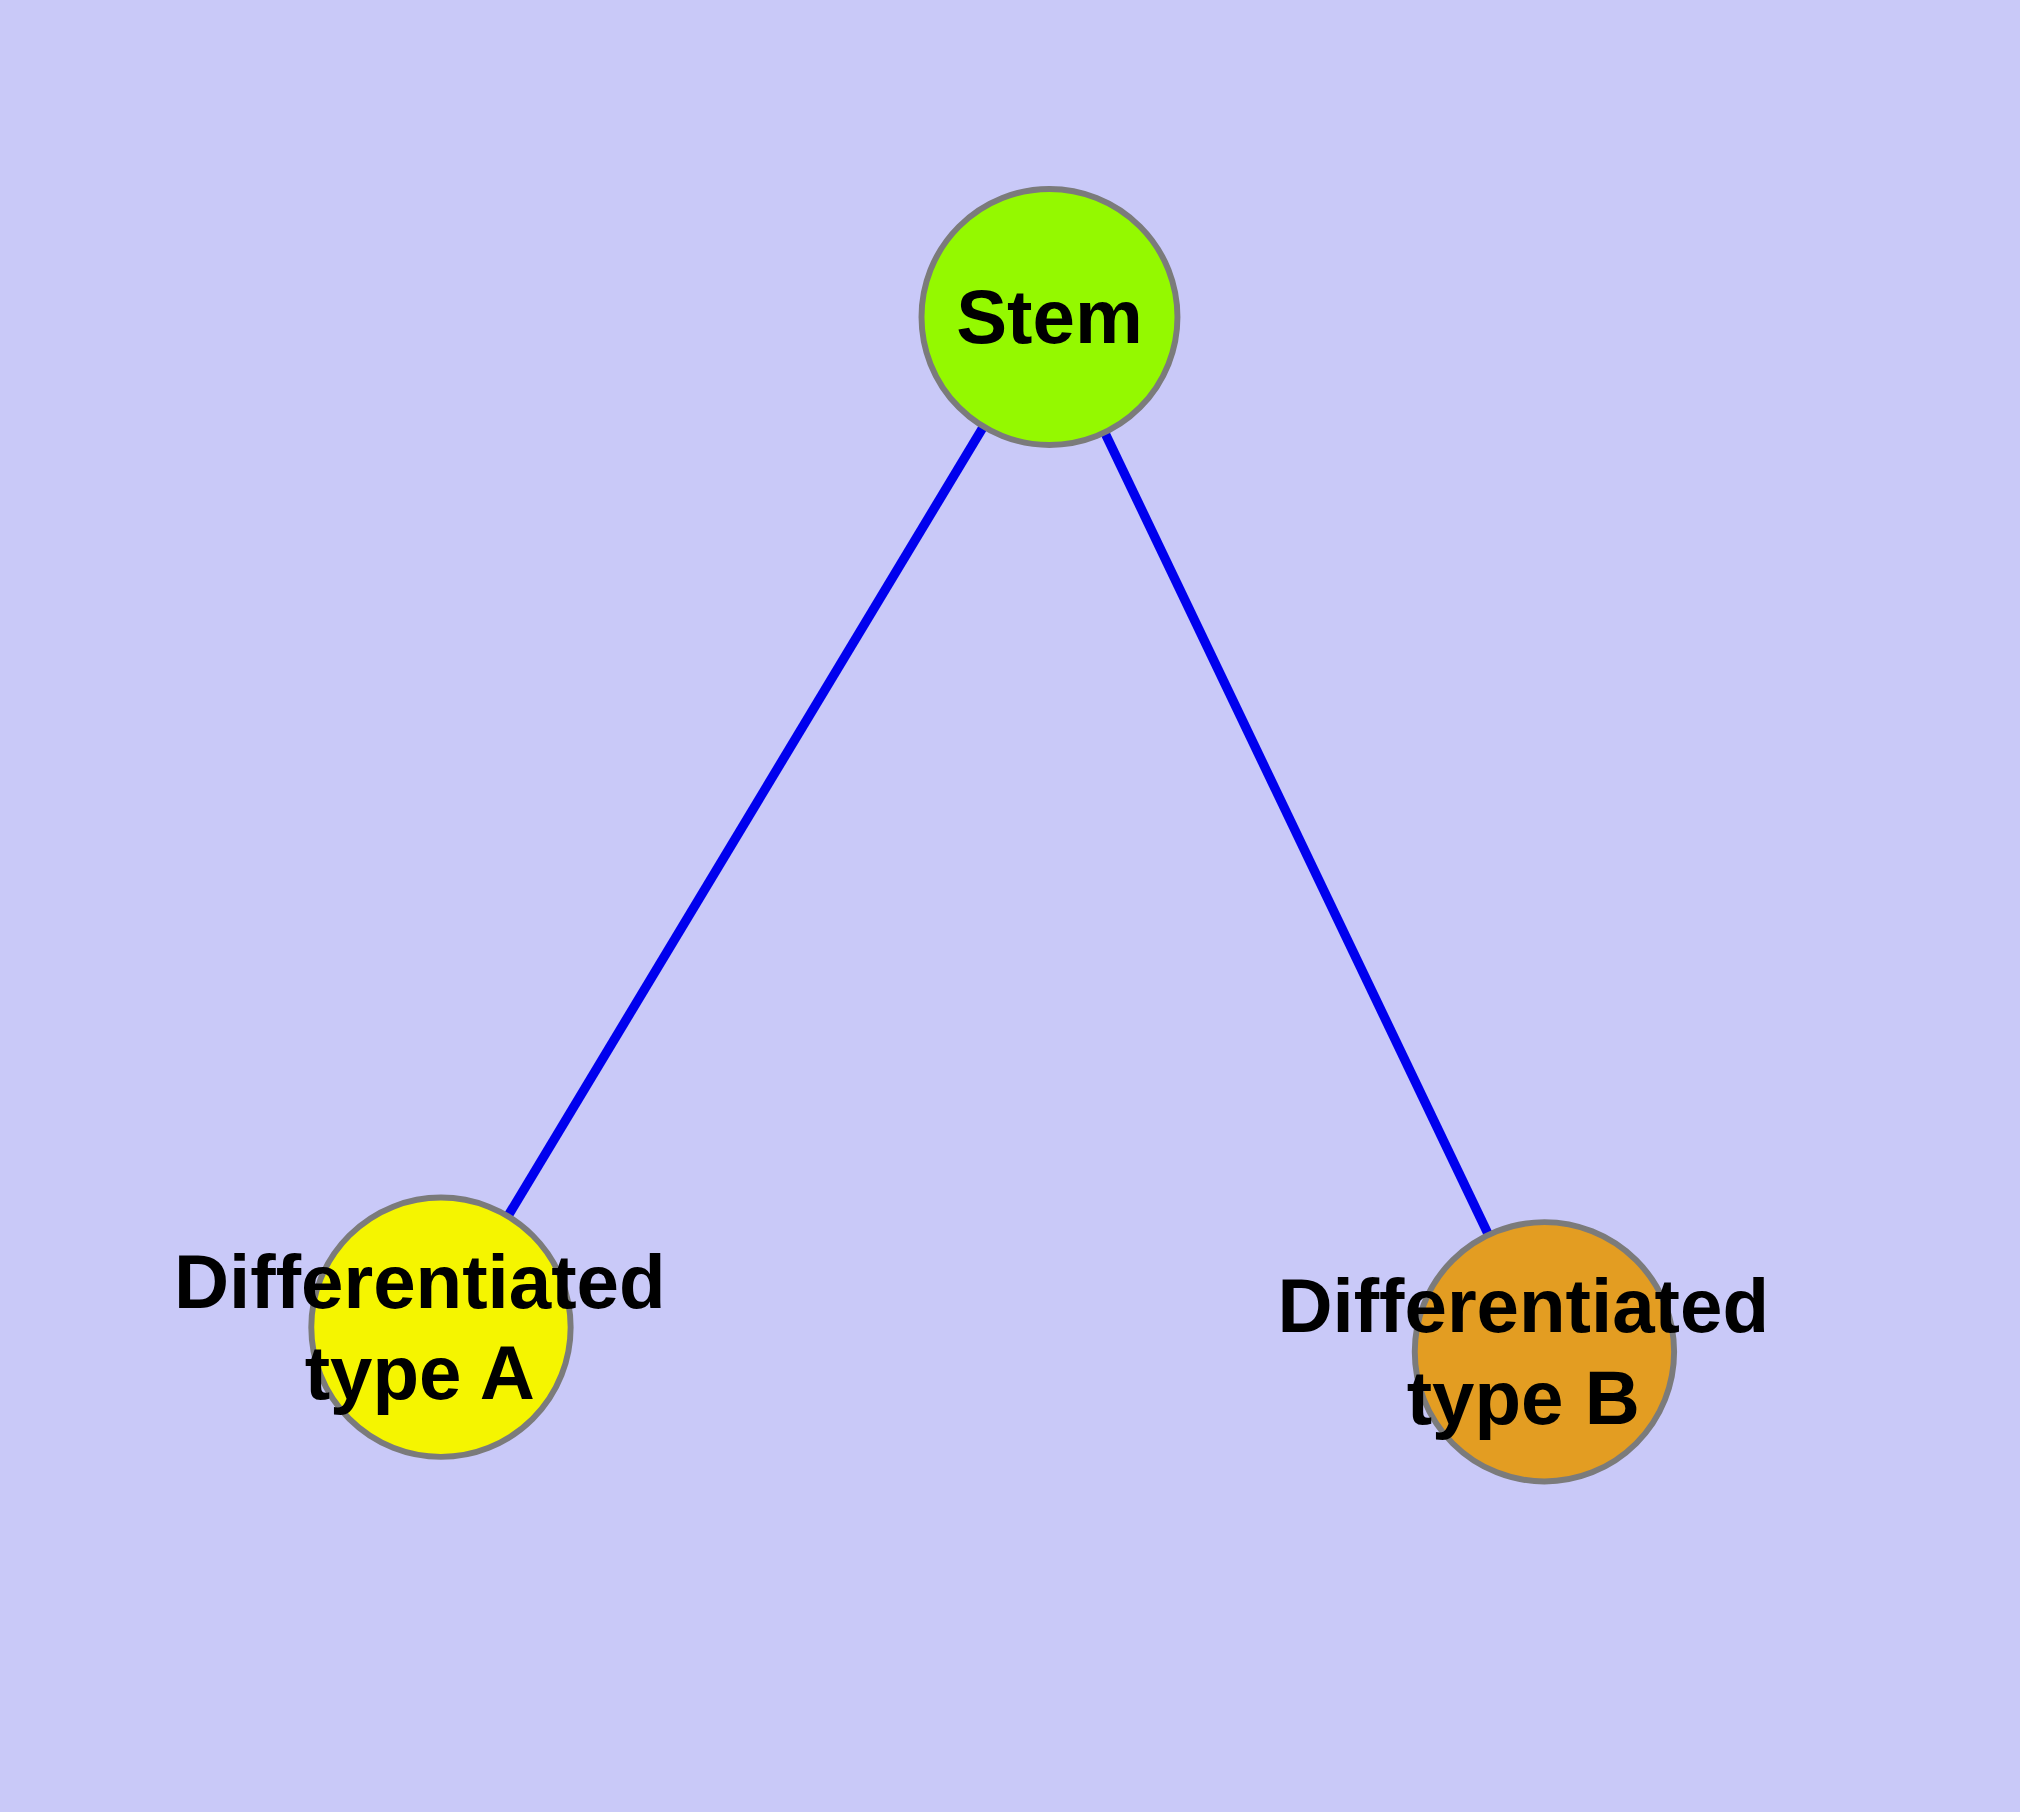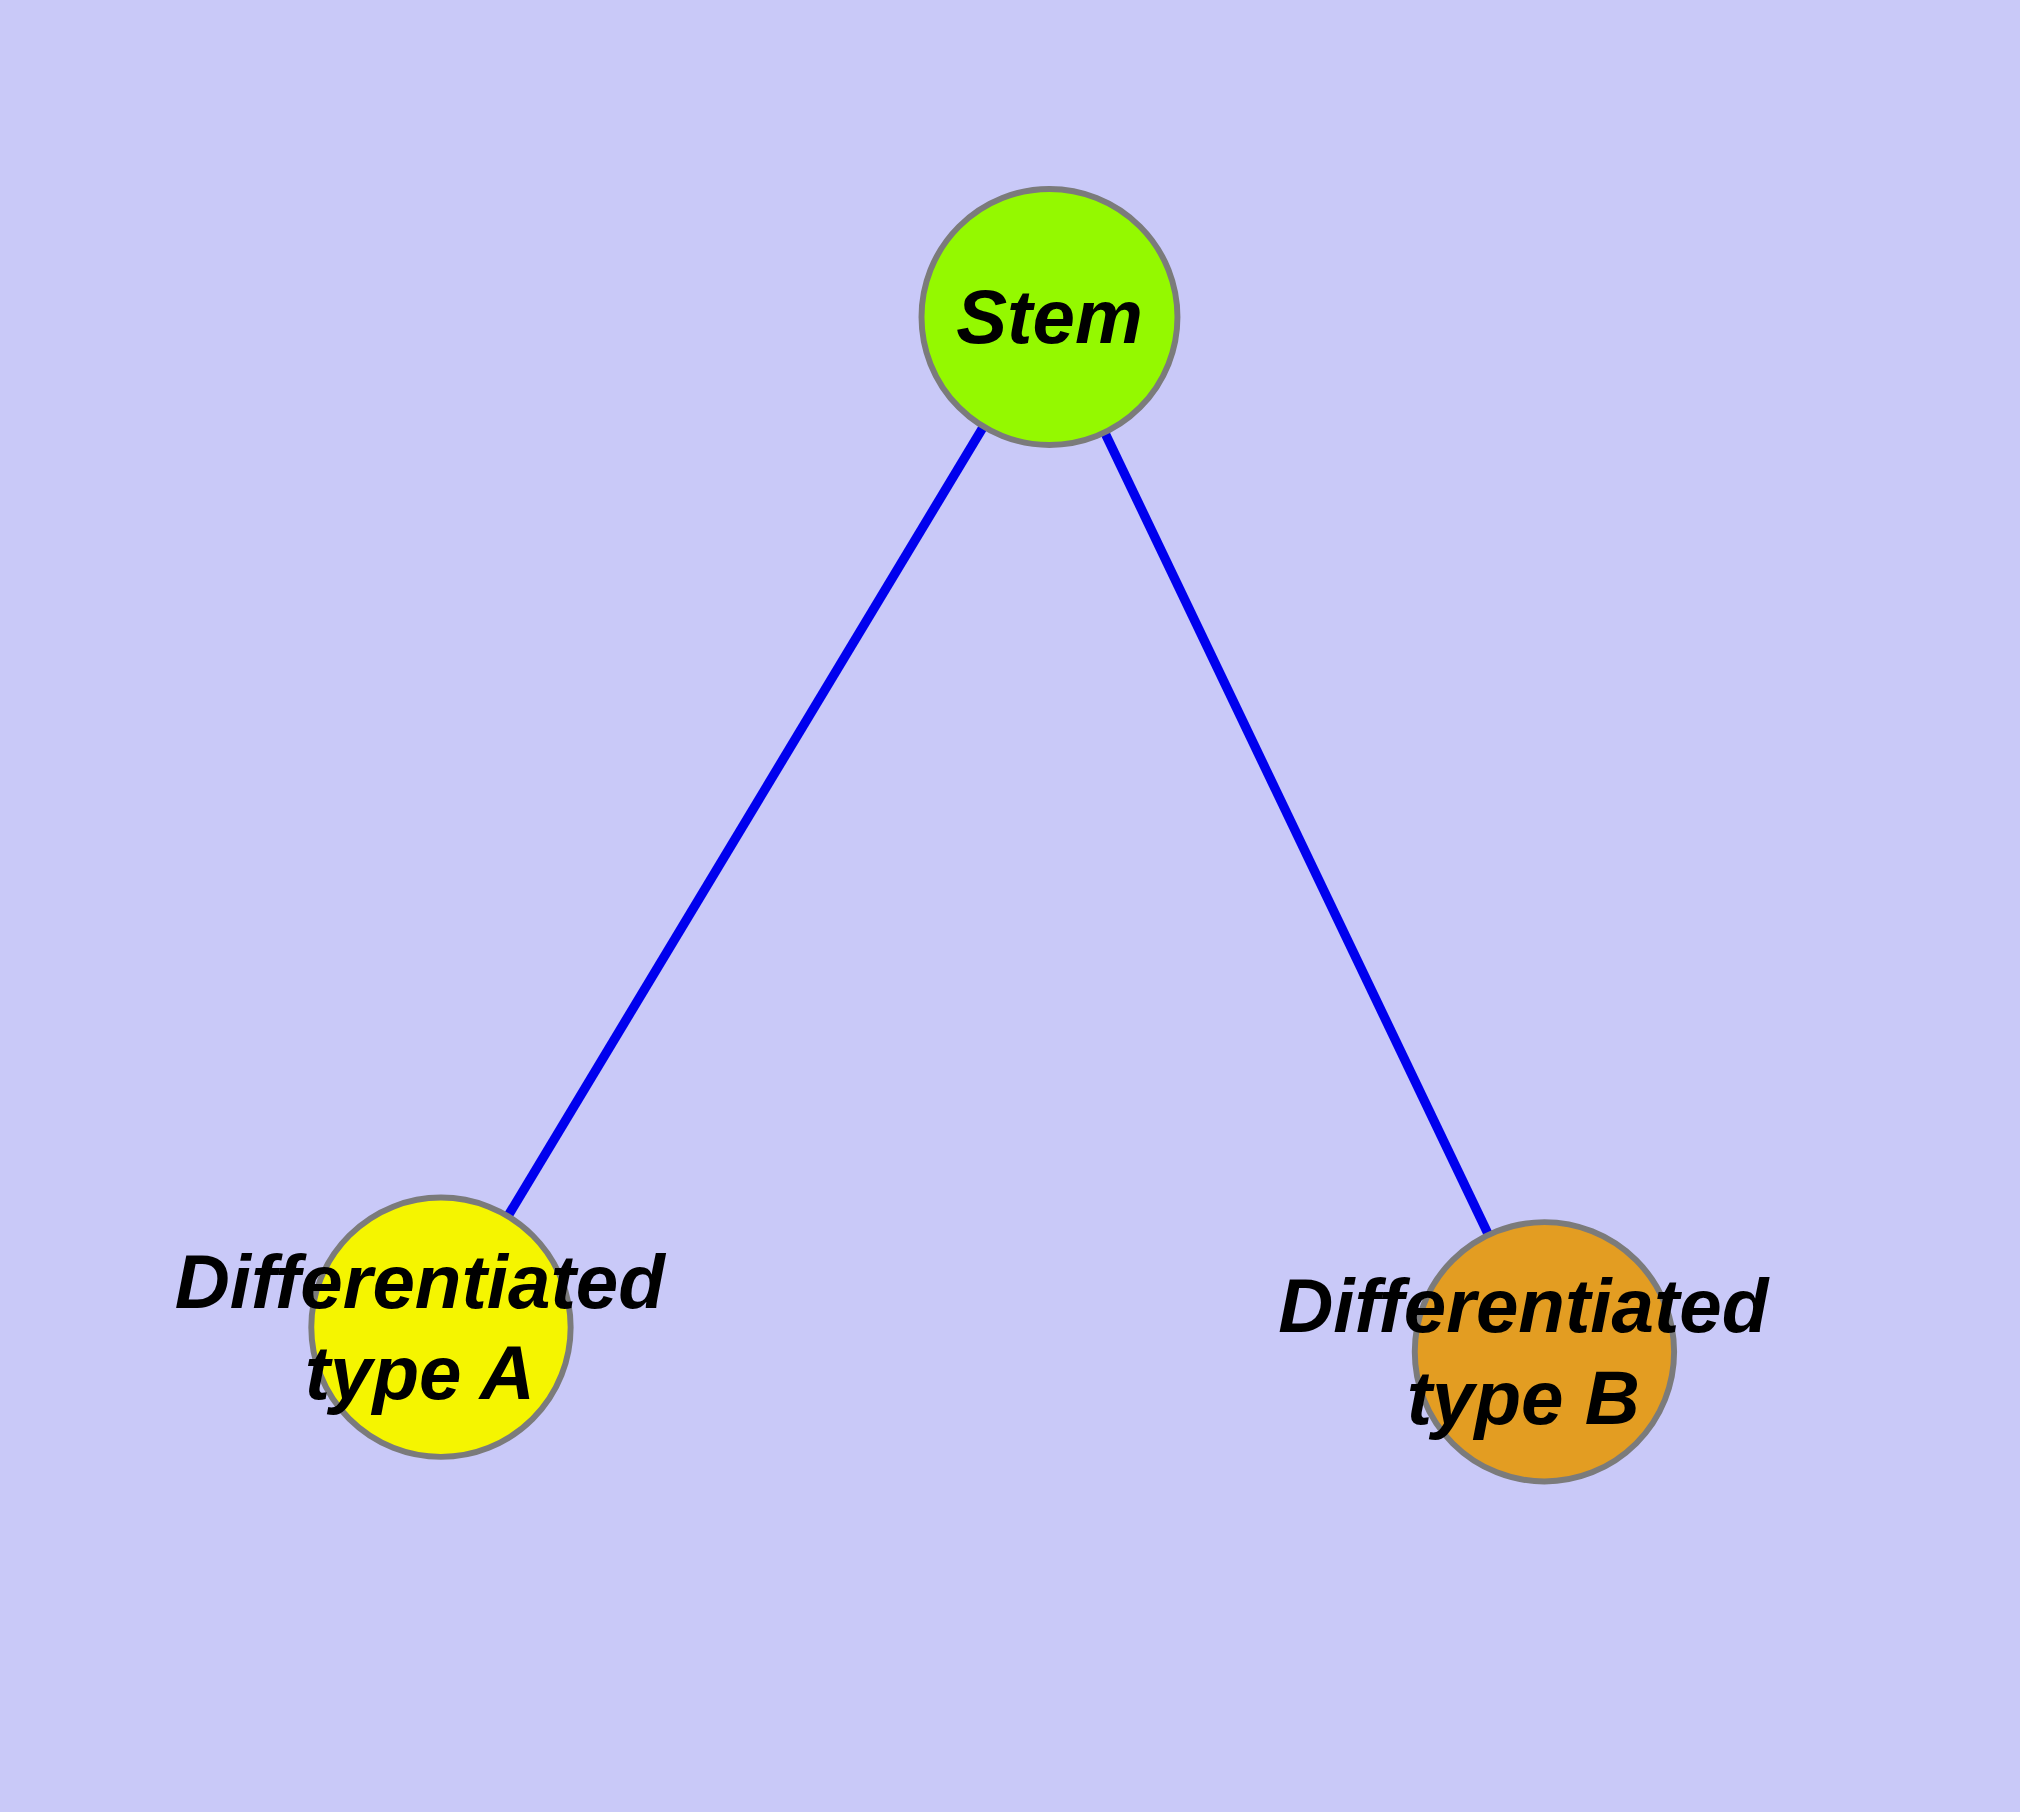--- a/index.html
+++ b/index.html
@@ -5,21 +5,20 @@
   html, body {
     margin: 0;
     padding: 0;
     background: #c9c9f8;
   }
   .canvas {
     position: relative;
     width: 1908px;
     height: 1812px;
     overflow: hidden;
-    font-style: italic;
   }
   svg {
     display: block;
   }
   .node-label {
     font-family: "Liberation Sans", "DejaVu Sans", sans-serif;
     font-weight: 700;
     font-size: 90px;
   }
 </style>

